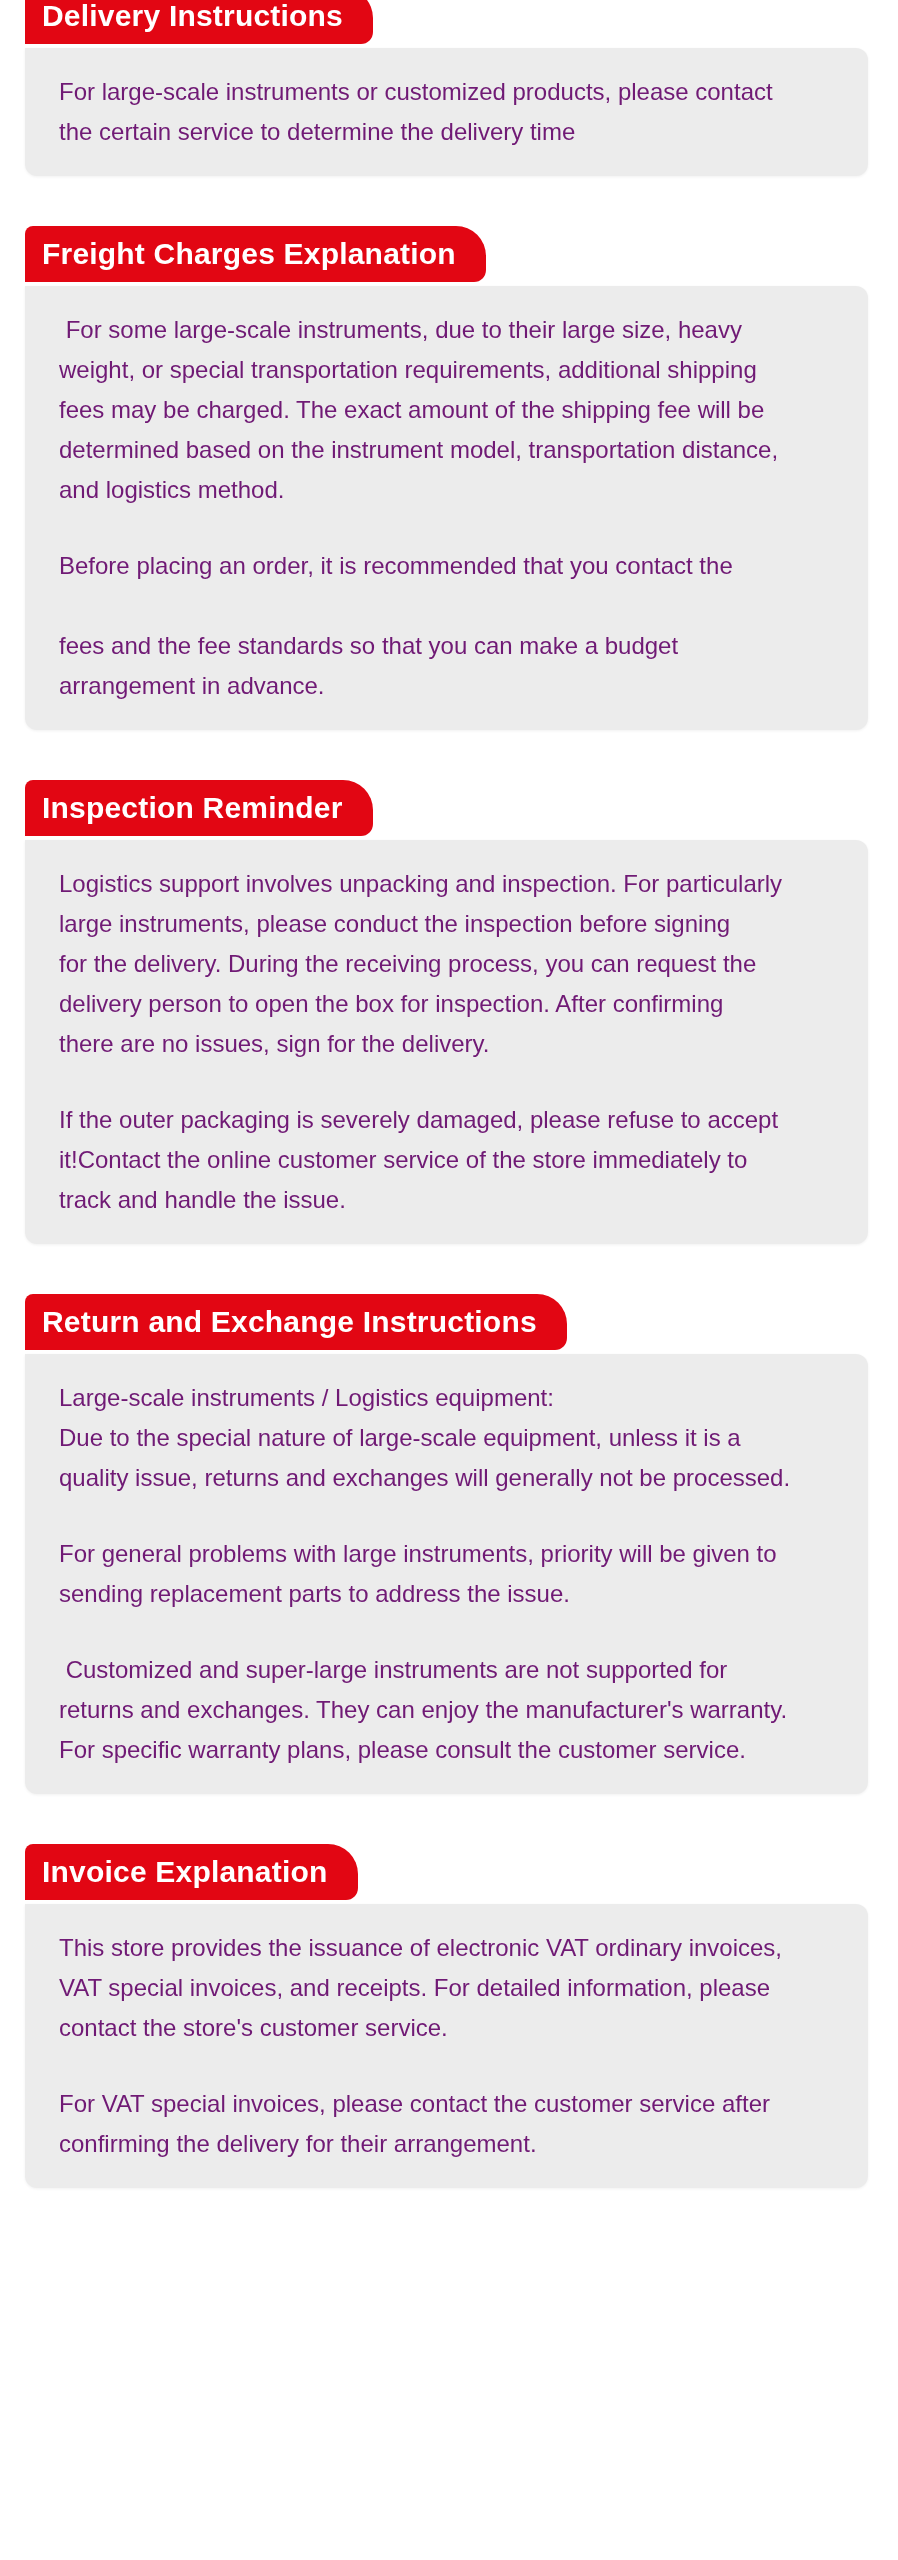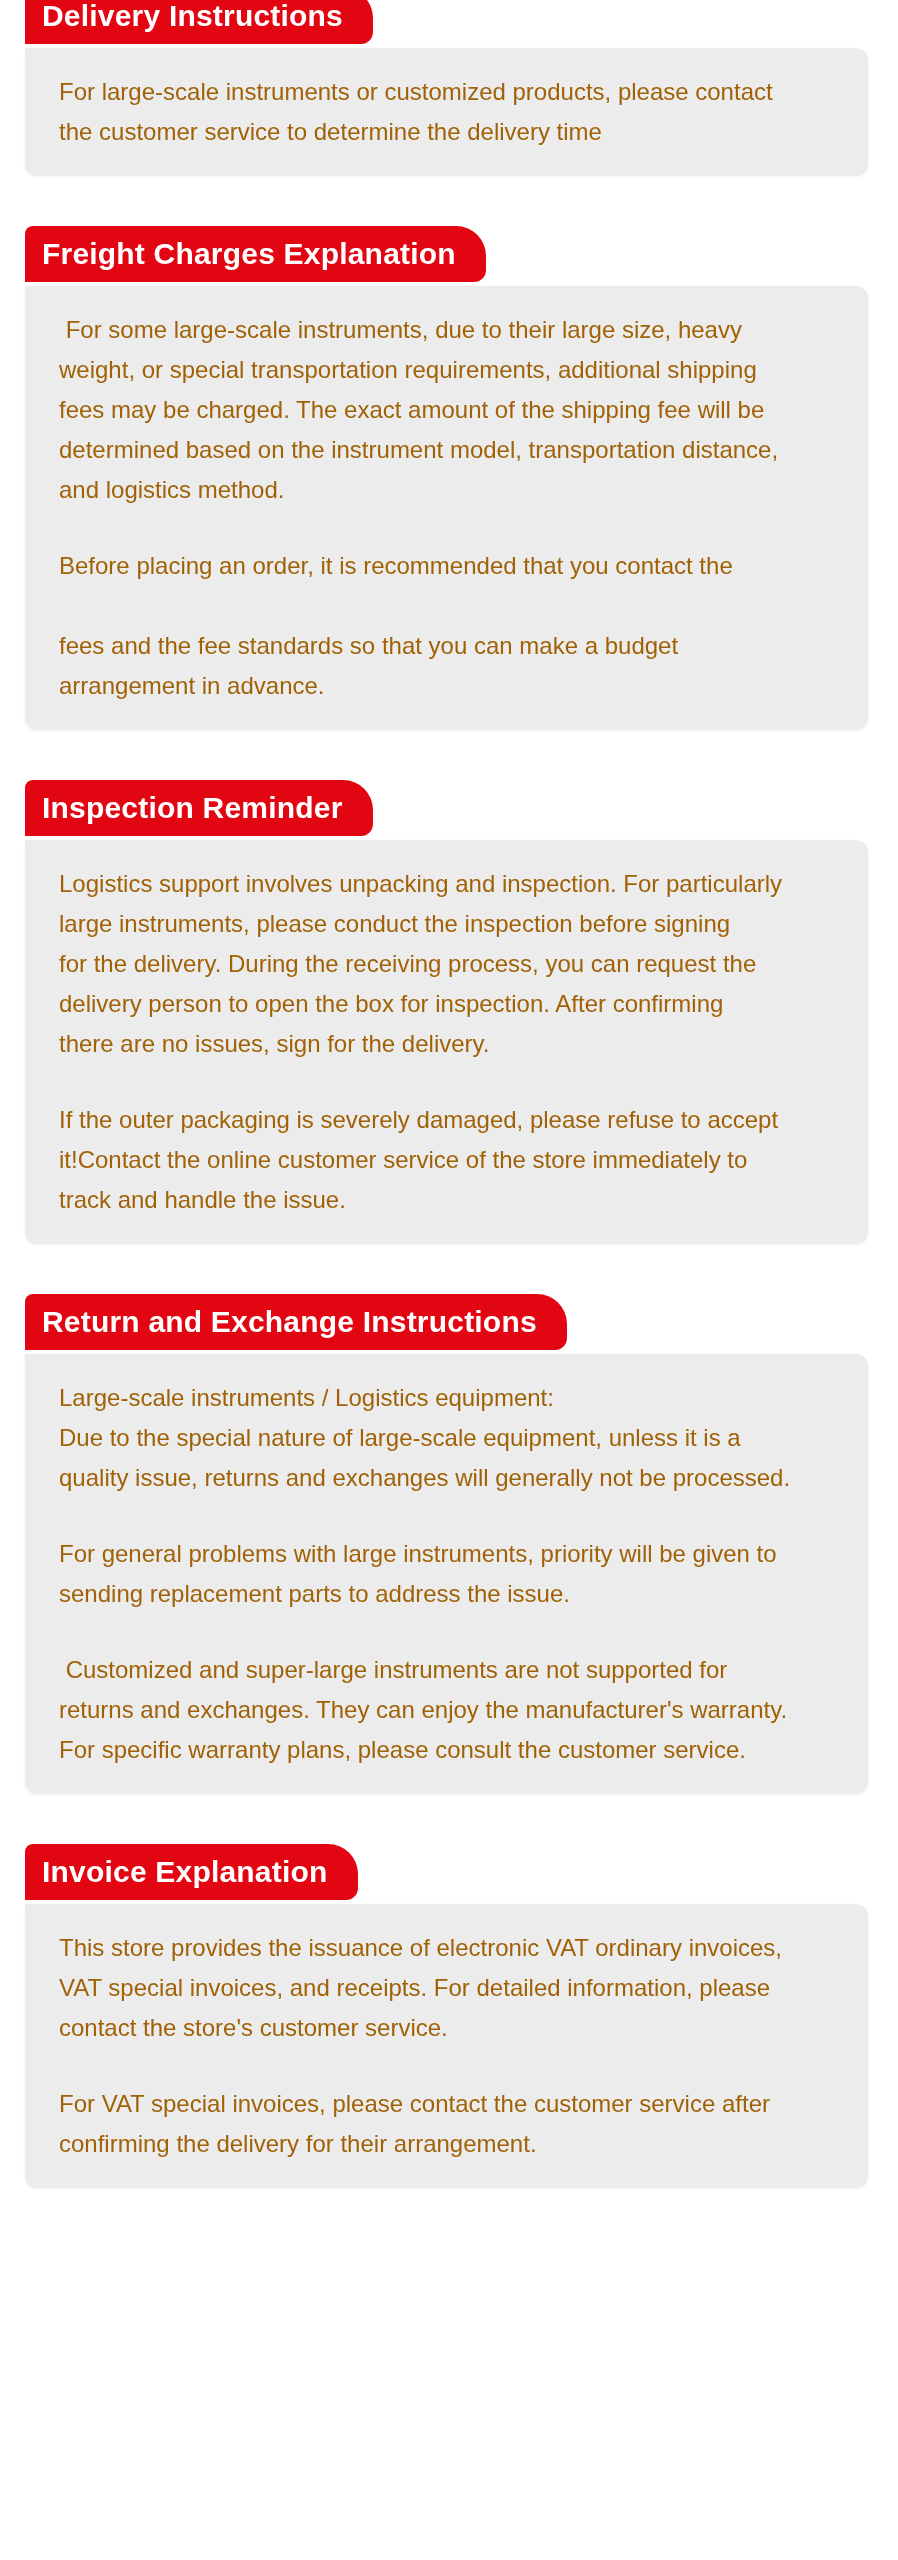--- a/index.html
+++ b/index.html
@@ -38,40 +38,40 @@
     background: #ececec;
     border-radius: 0 12px 12px 12px;
     padding: 24px 10px 24px 34px;
     margin-top: 4px;
     box-shadow: 0 1px 3px rgba(0,0,0,0.06);
   }
   .section-box p {
     margin: 0 0 36px 0;
     font-size: 24px;
     line-height: 40px;
-    color: #a16207;
+    color: #701a75;
   }
   .section-box p:last-child {
     margin-bottom: 0;
   }
   .text-line {
     white-space: pre;
   }
 </style>
 </head>
 <body>
 
 <div class="page">
 
   <div class="section first">
     <div class="section-banner">
       <span>Delivery Instructions</span>
     </div>
     <div class="section-box">
-      <p><span class="text-line">For large-scale instruments or customized products, please contact</span><br><span class="text-line">the customer service to determine the delivery time</span></p>
+      <p><span class="text-line">For large-scale instruments or customized products, please contact</span><br><span class="text-line">the certain service to determine the delivery time</span></p>
     </div>
   </div>
 
   <div class="section">
     <div class="section-banner">
       <span>Freight Charges Explanation</span>
     </div>
     <div class="section-box">
       <p><span class="text-line"> For some large-scale instruments, due to their large size, heavy</span><br><span class="text-line">weight, or special transportation requirements, additional shipping</span><br><span class="text-line">fees may be charged. The exact amount of the shipping fee will be</span><br><span class="text-line">determined based on the instrument model, transportation distance,</span><br><span class="text-line">and logistics method.</span></p>
       <p><span class="text-line">Before placing an order, it is recommended that you contact the</span><br><br><span class="text-line">fees and the fee standards so that you can make a budget</span><br><span class="text-line">arrangement in advance.</span></p>

